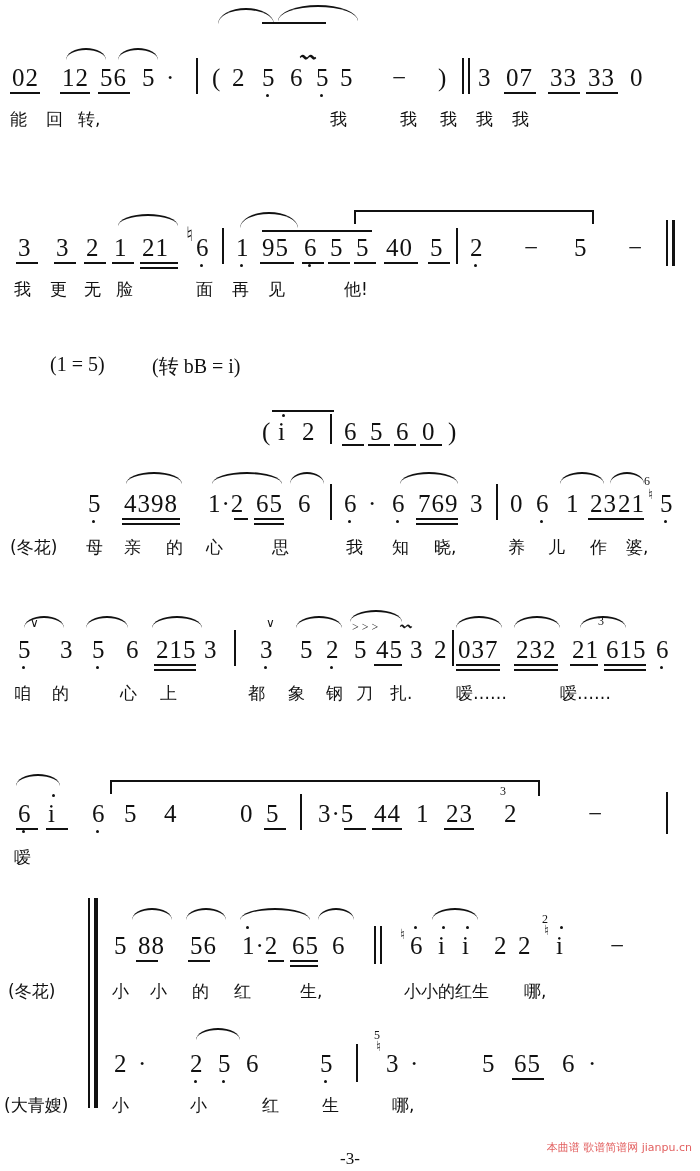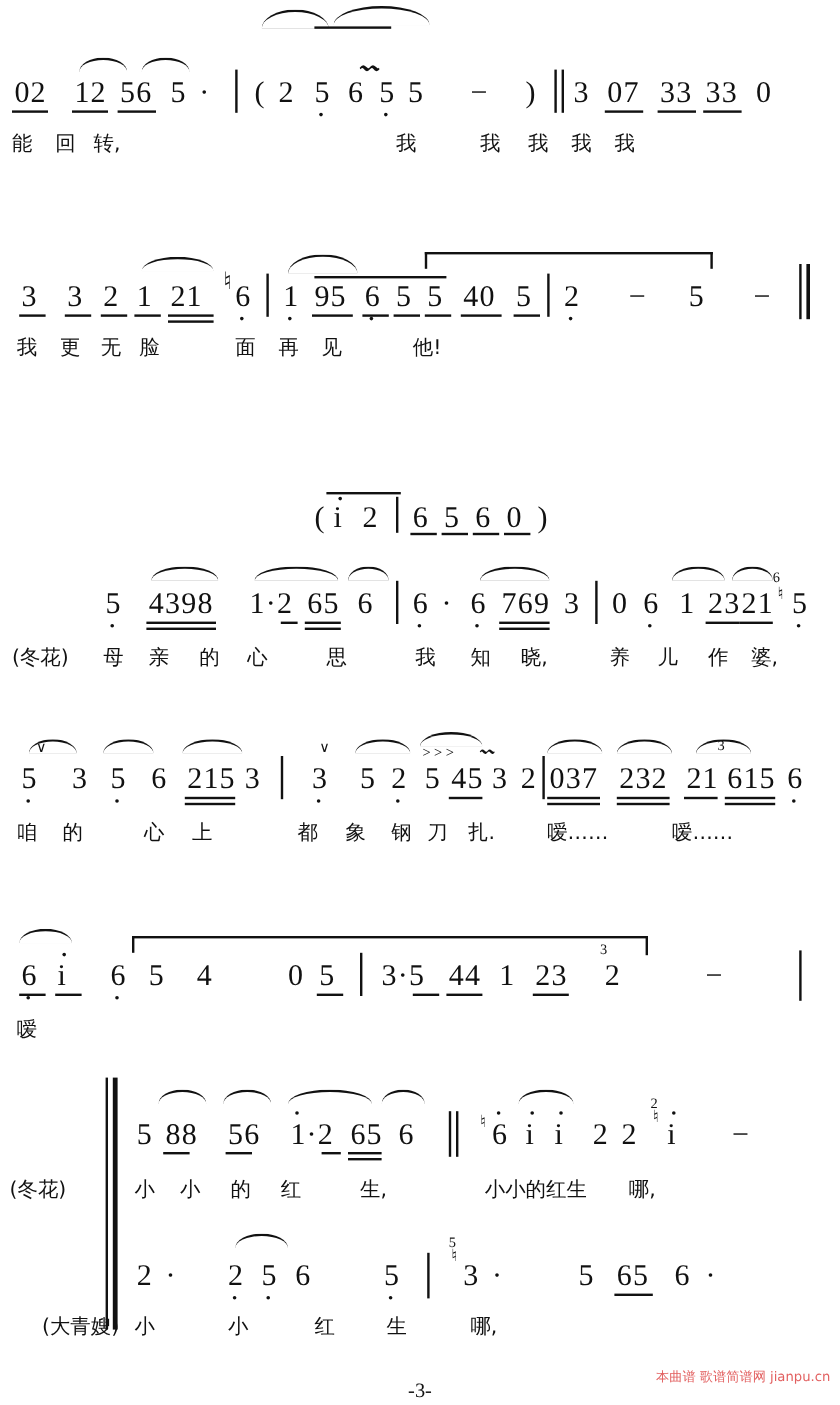--- a/index.html
+++ b/index.html
@@ -209,20 +209,24 @@
     <div class="abs lyr" style="left:14px;top:108px;">我</div>
     <div class="abs lyr" style="left:50px;top:108px;">更</div>
     <div class="abs lyr" style="left:84px;top:108px;">无</div>
     <div class="abs lyr" style="left:116px;top:108px;">脸</div>
     <div class="abs lyr" style="left:196px;top:108px;">面</div>
     <div class="abs lyr" style="left:232px;top:108px;">再</div>
     <div class="abs lyr" style="left:268px;top:108px;">见</div>
     <div class="abs lyr" style="left:344px;top:108px;">他!</div>
   </div>
 
+  <div class="staff-row" style="top:345px;height:50px">
+    <div class="abs keysig" style="left:50px;top:8px;">(1 = 5)</div>
+    <div class="abs keysig" style="left:152px;top:8px;">(转 bB = i)</div>
+  </div>
 
   <div class="staff-row" style="top:400px;height:60px">
     <div class="abs ul" style="left:272px;top:10px;width:62px;"></div>
     <div class="abs nums" style="left:262px;top:18px;">(</div>
     <div class="abs nums" style="left:278px;top:18px;">i</div>
     <div class="abs nums" style="left:302px;top:18px;">2</div>
     <div class="abs barline" style="left:330px;top:14px;height:30px"></div>
     <div class="abs nums" style="left:344px;top:18px;">6</div>
     <div class="abs nums" style="left:370px;top:18px;">5</div>
     <div class="abs nums" style="left:396px;top:18px;">6</div>
@@ -482,21 +486,21 @@
     <div class="abs nums" style="left:482px;top:32px;">5</div>
     <div class="abs nums" style="left:514px;top:32px;">65</div>
     <div class="abs nums" style="left:562px;top:32px;">6</div>
     <div class="abs nums" style="left:588px;top:32px;">·</div>
 
     <div class="abs ul" style="left:512px;top:60px;width:32px;"></div>
     <div class="abs dot" style="left:194px;top:62px;"></div>
     <div class="abs dot" style="left:222px;top:62px;"></div>
     <div class="abs dot" style="left:324px;top:62px;"></div>
 
-    <div class="abs lyr" style="left:4px;top:76px;margin-left:31px;">(大青嫂)</div>
+    <div class="abs lyr" style="left:4px;top:76px;">(大青嫂)</div>
     <div class="abs lyr" style="left:112px;top:76px;">小</div>
     <div class="abs lyr" style="left:190px;top:76px;">小</div>
     <div class="abs lyr" style="left:262px;top:76px;">红</div>
     <div class="abs lyr" style="left:322px;top:76px;">生</div>
     <div class="abs lyr" style="left:392px;top:76px;">哪,</div>
   </div>
 
   <div class="watermark">本曲谱 歌谱简谱网 jianpu.cn</div>
   <div class="pagenum">-3-</div>
 

